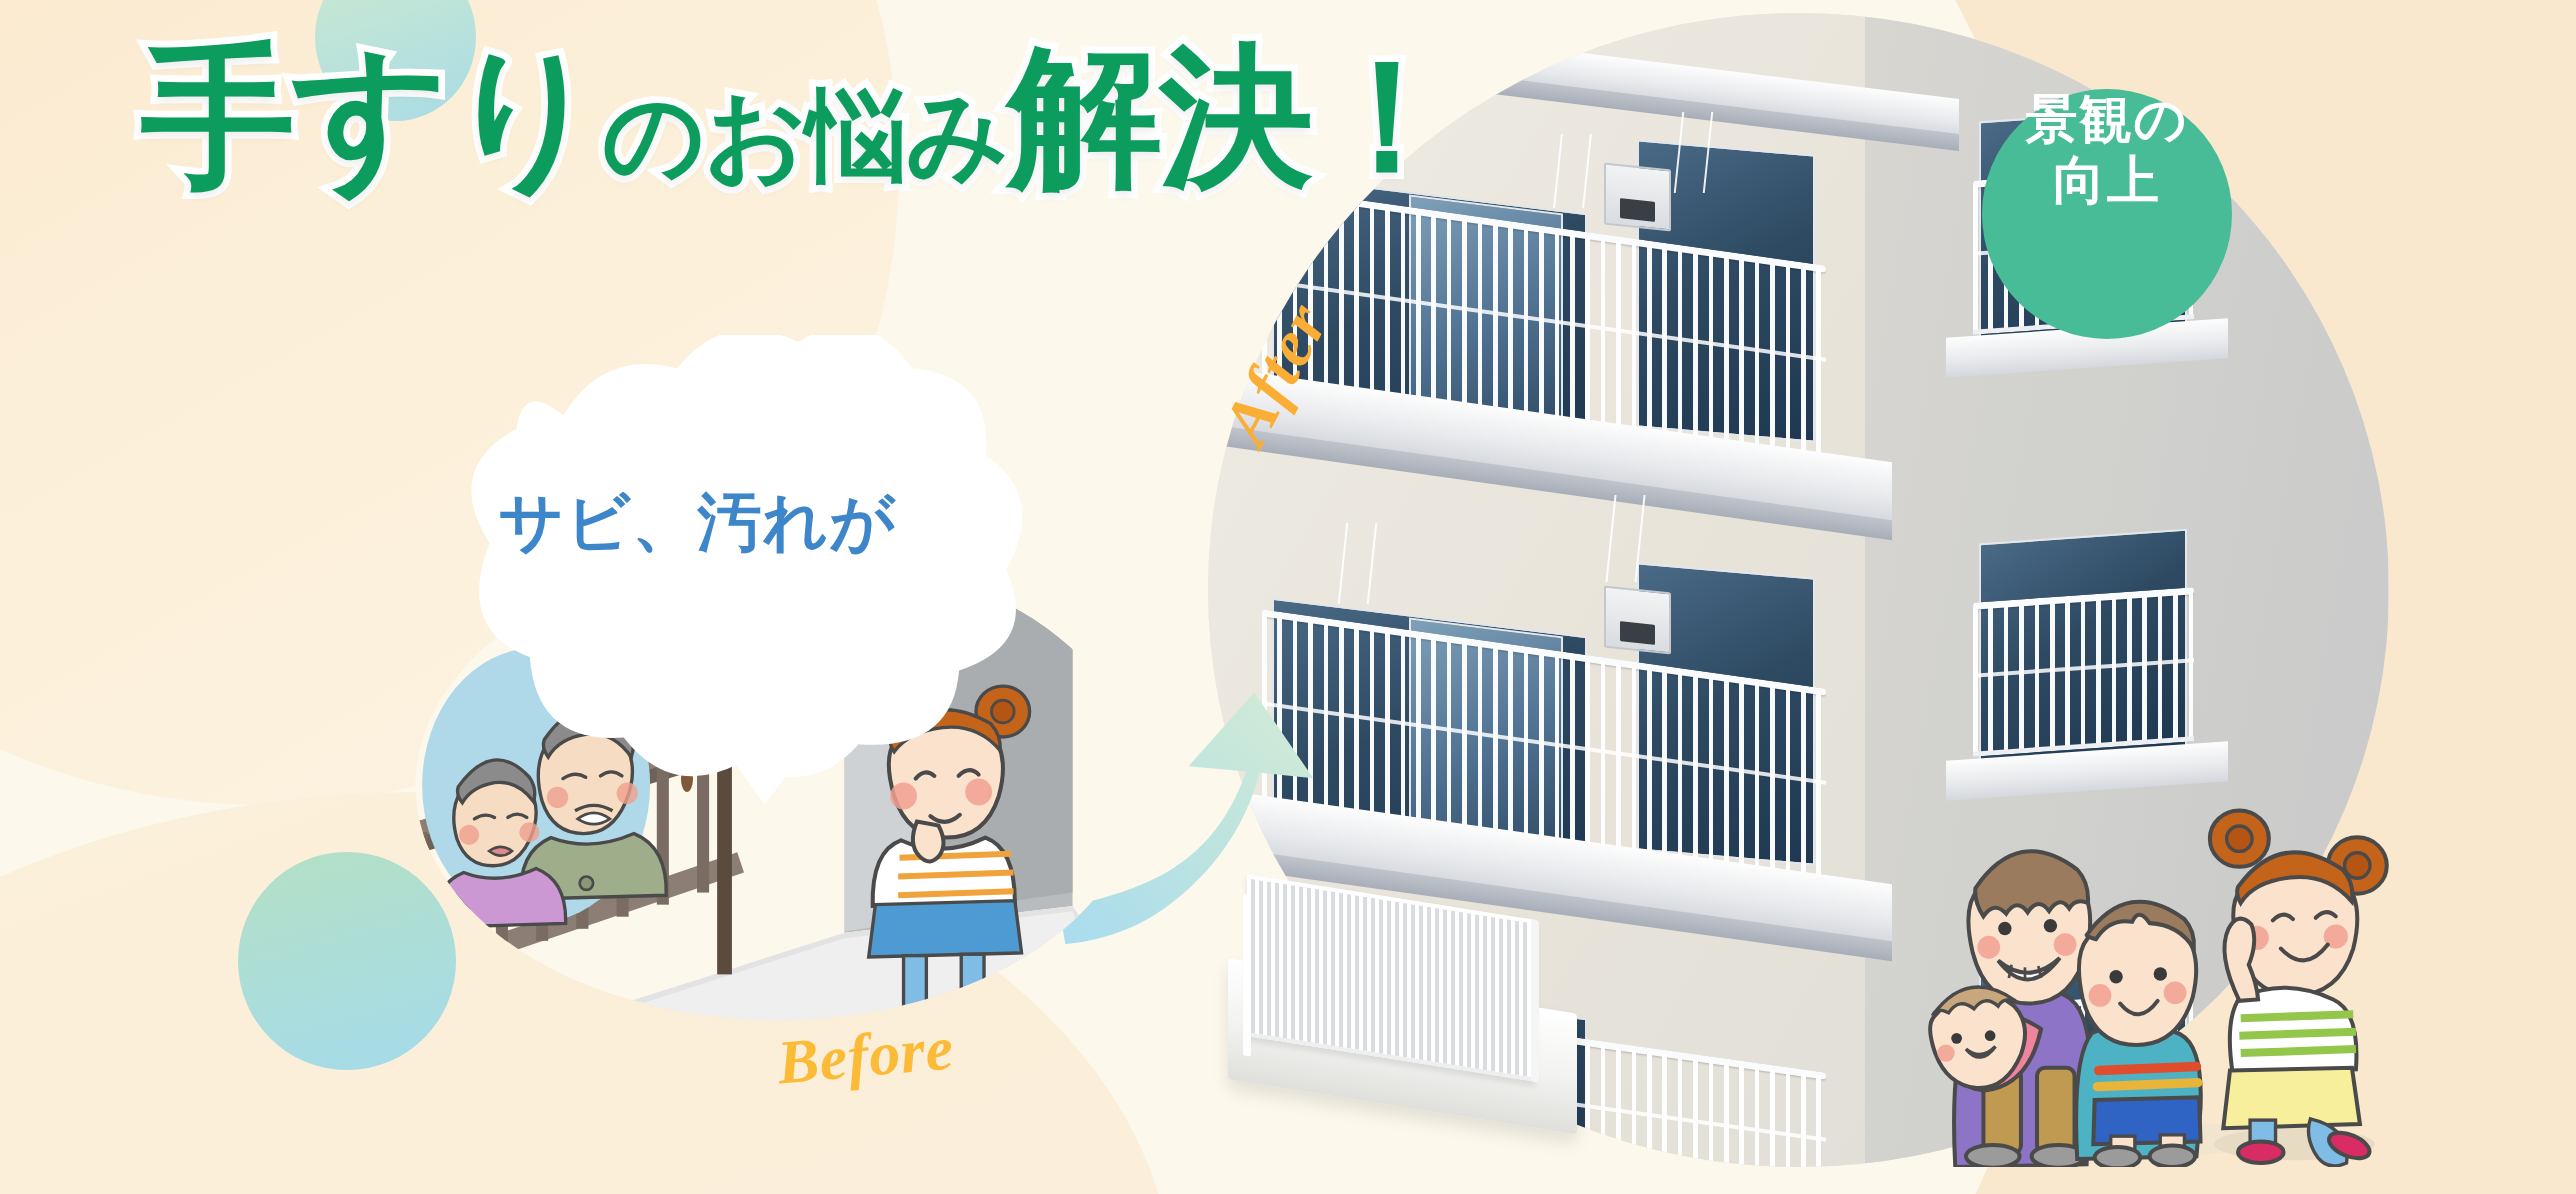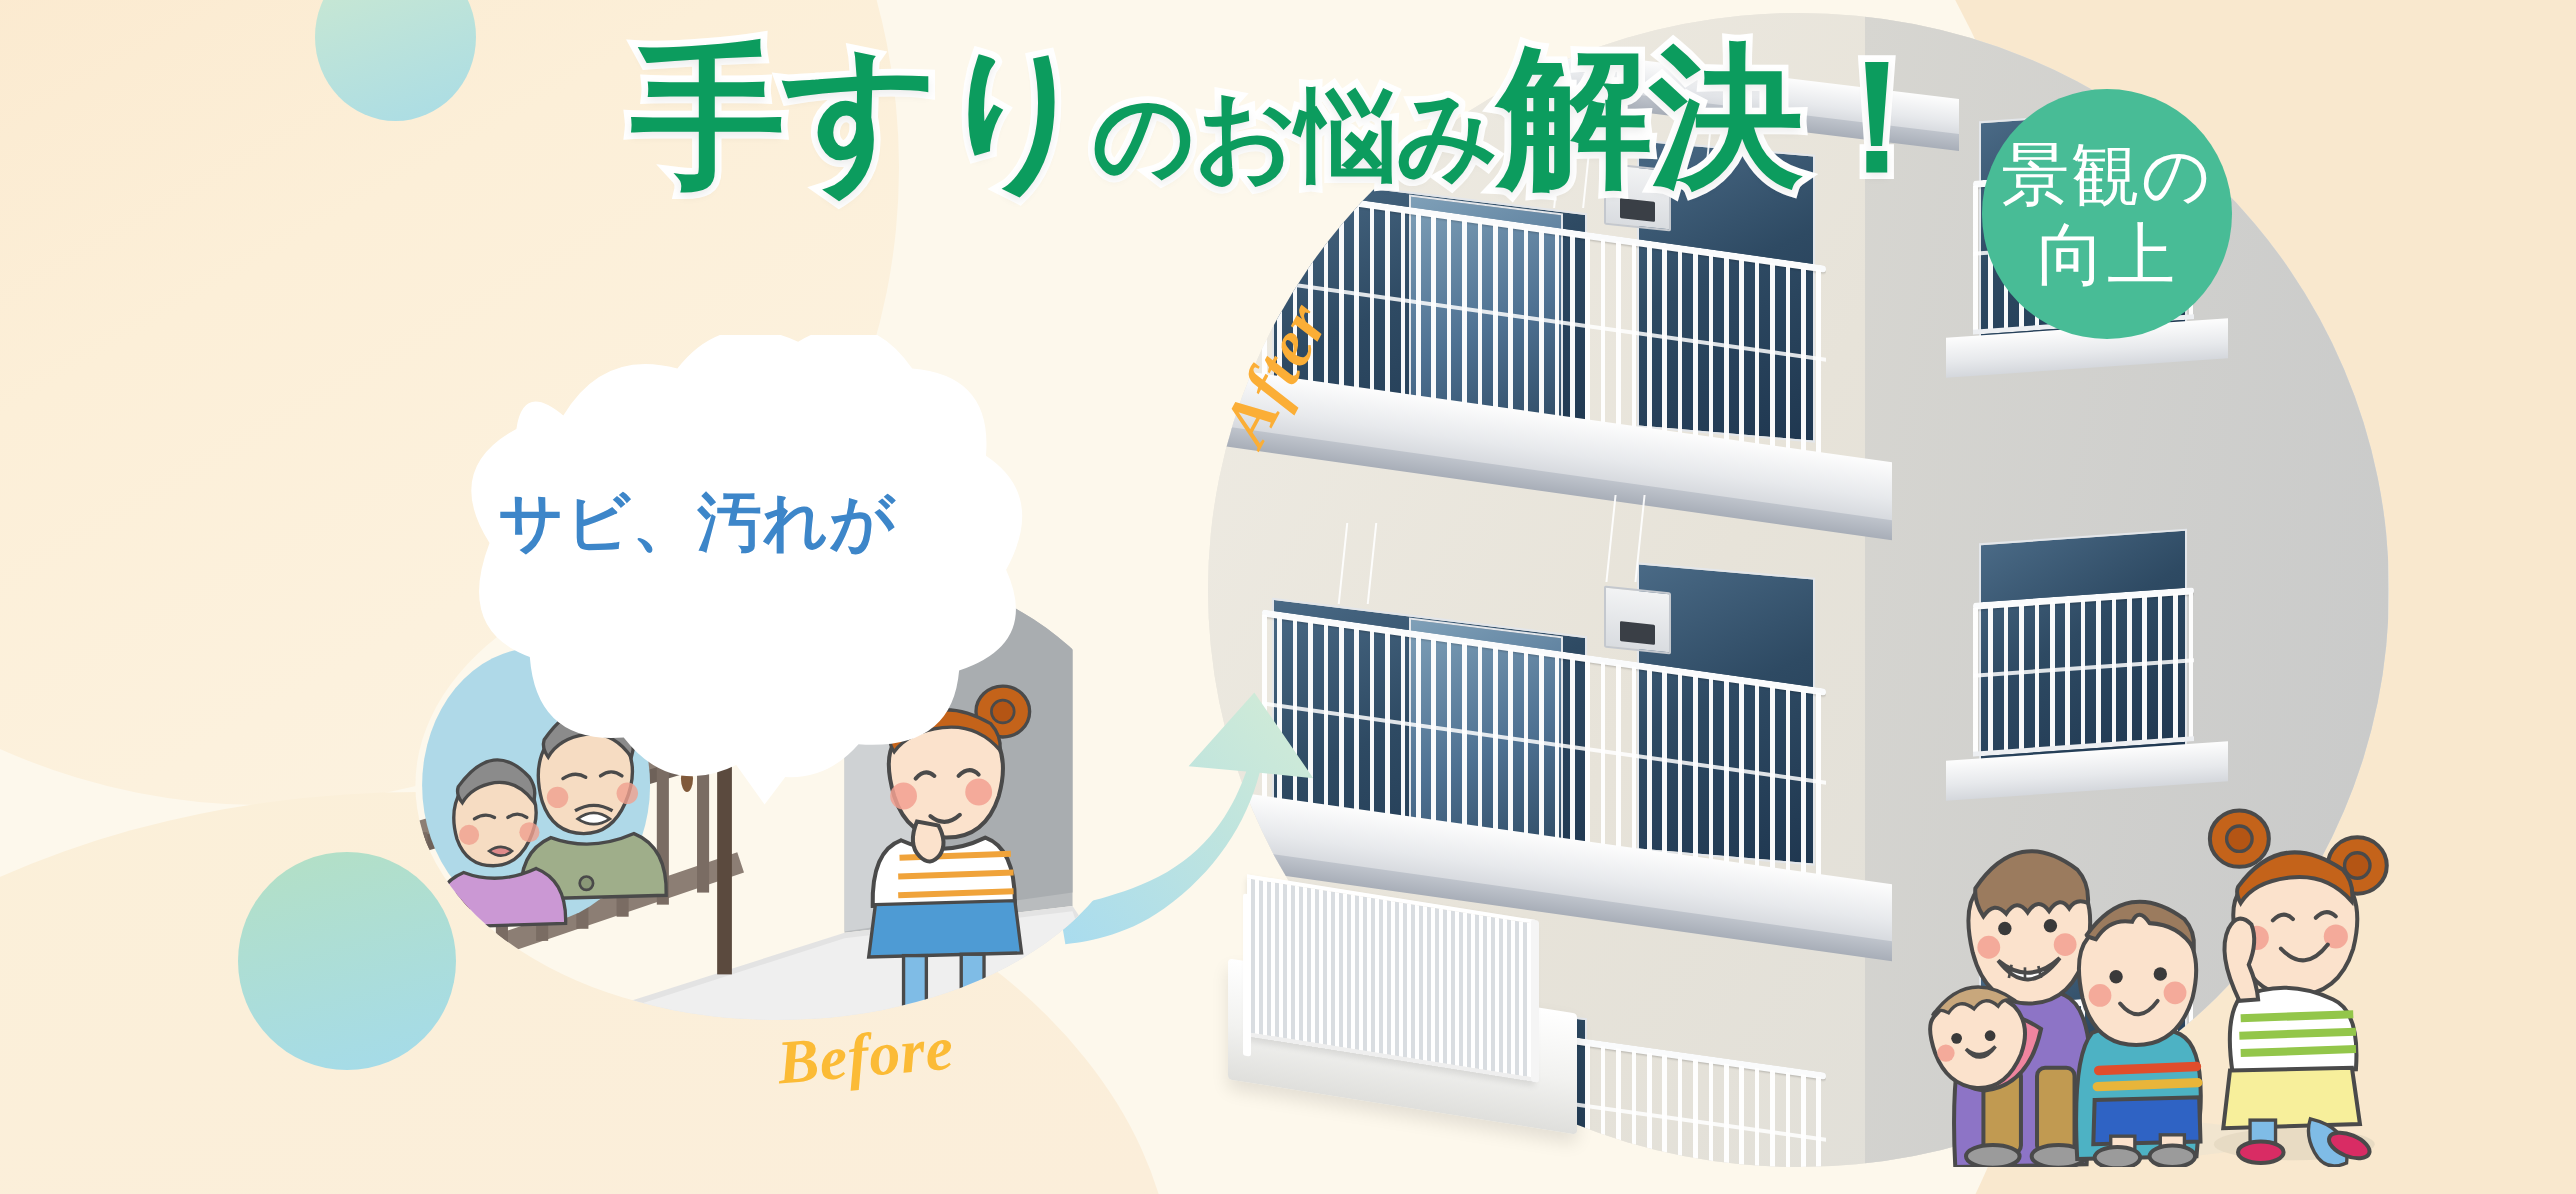--- a/index.html
+++ b/index.html
@@ -86,21 +86,20 @@
   
   .arrow{position:absolute;left:1033px;top:671px;width:322px;height:335px;}
 
   
   .headline{
     position:absolute;left:141px;top:40px;width:1811px;
     font-size:144px;line-height:1;font-weight:700;letter-spacing:-2.7px;
     color:#0C9C5E;white-space:nowrap;
     -webkit-text-stroke:13.4px #FFFFFF;paint-order:stroke fill;
     text-shadow:0 4px 9.4px rgba(0,0,0,.08);
-    text-align:right;
   }
   .headline .small{font-size:101px;letter-spacing:-1.3px;}
   .headline .big{font-size:154px;}
 
   
   .bubble{position:absolute;left:362px;top:335px;width:671px;height:483px;}
   .bubble .txt{
     position:absolute;left:0;right:0;top:146px;text-align:center;
     color:#3D86C9;font-size:64px;line-height:1.30;font-weight:700;letter-spacing:1.3px;
   }
@@ -115,23 +114,23 @@
   }
   .after-label{
     position:absolute;left:1161px;top:335px;width:228px;
     color:#FBAE36;font-family:"Liberation Serif","DejaVu Serif",serif;
     font-style:italic;font-weight:700;font-size:67px;letter-spacing:1.3px;
     transform:rotate(-62deg);text-align:center;
   }
 
   
   .badge{
-    position:absolute;border-radius:50%;display:flex;align-items:center;justify-content:center;
-    color:#FFFFFF;font-weight:400;text-align:center;line-height:1.18;
-    font-size:68px;letter-spacing:2px;
+    position:absolute;border-radius:50%;display:flex;justify-content:center;
+    color:#FFFFFF;font-weight:700;text-align:center;line-height:1.18;
+    font-size:52px;letter-spacing:2px;
   }
   .badge-1{left:1982px;top:89px;width:250px;height:250px;background:#48BC96;}
   .badge-2{left:2046px;top:265px;width:250px;height:250px;background:#F5B335;}
   .badge-3{left:2059px;top:470px;width:241px;height:241px;background:#3D86C9;}
   .badge span{display:block;}
 </style>
 </head>
 <body>
 
 <div class="stage">

